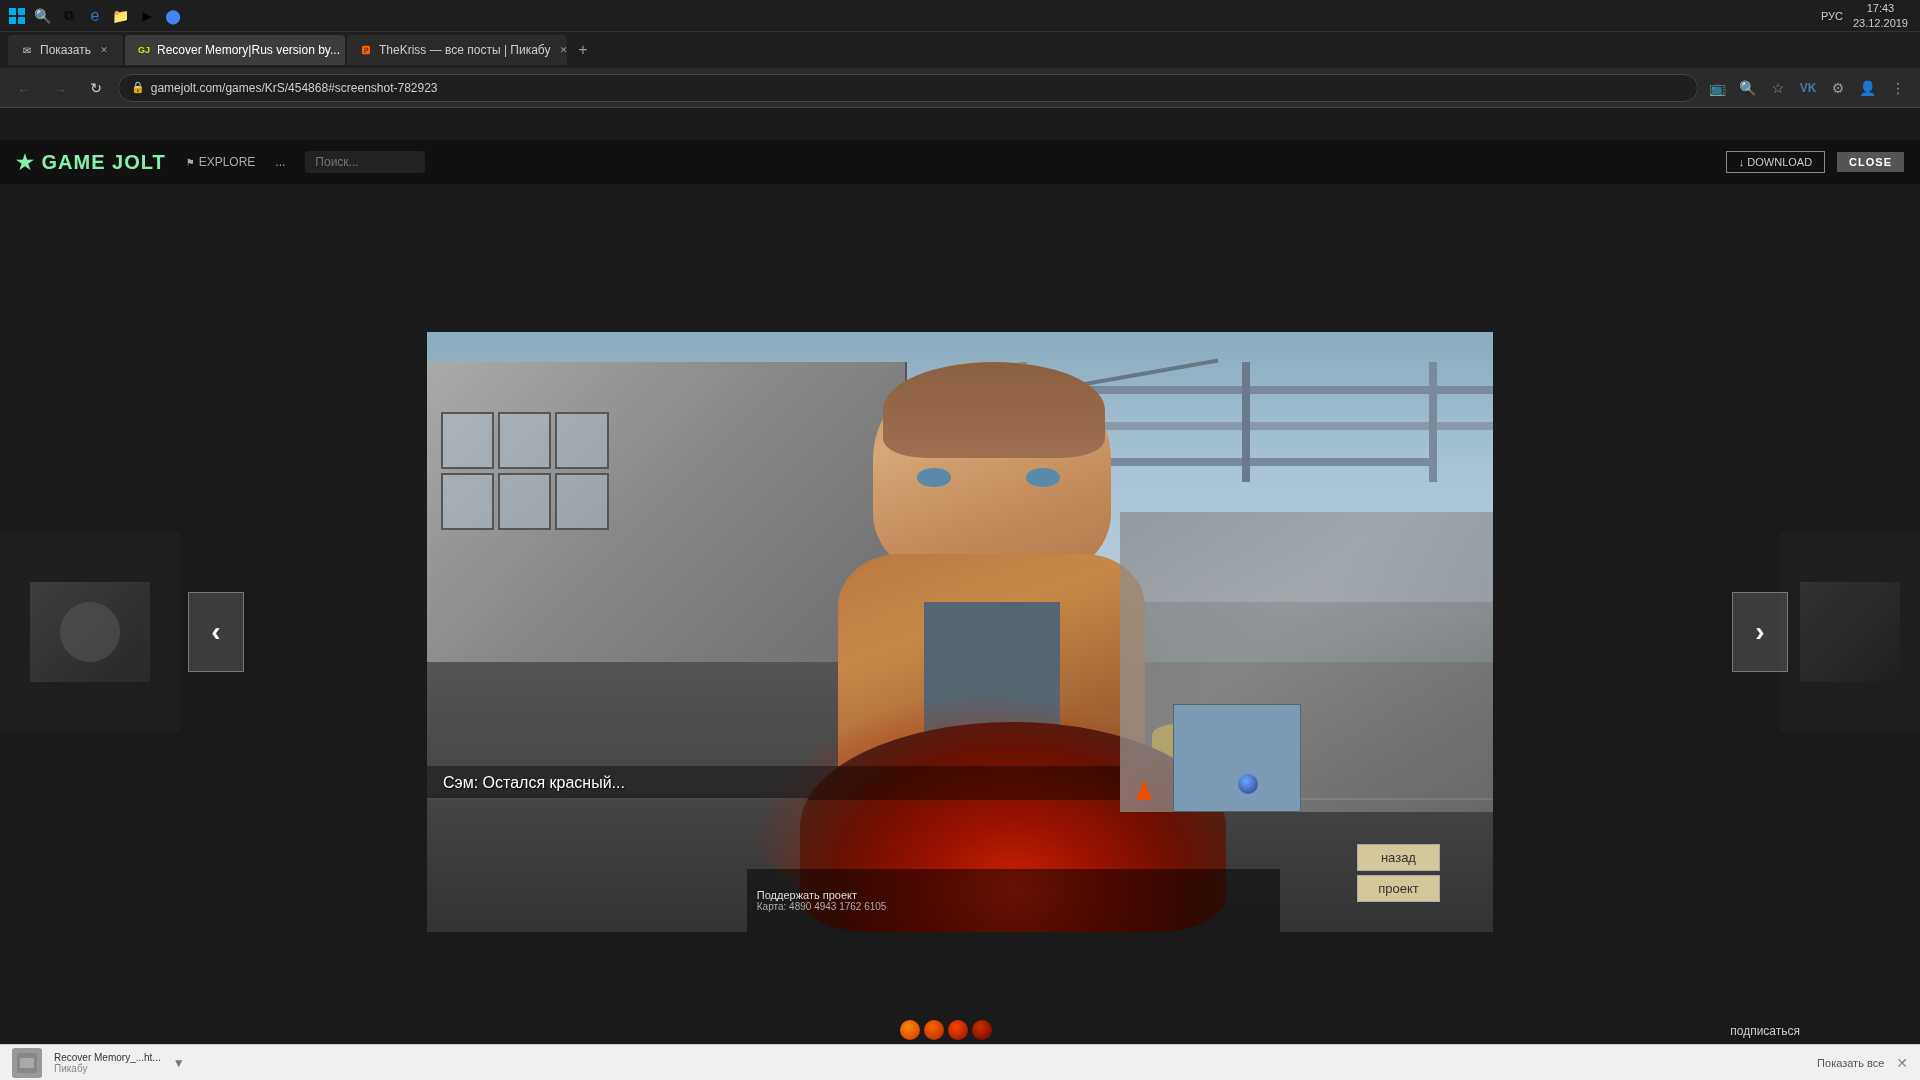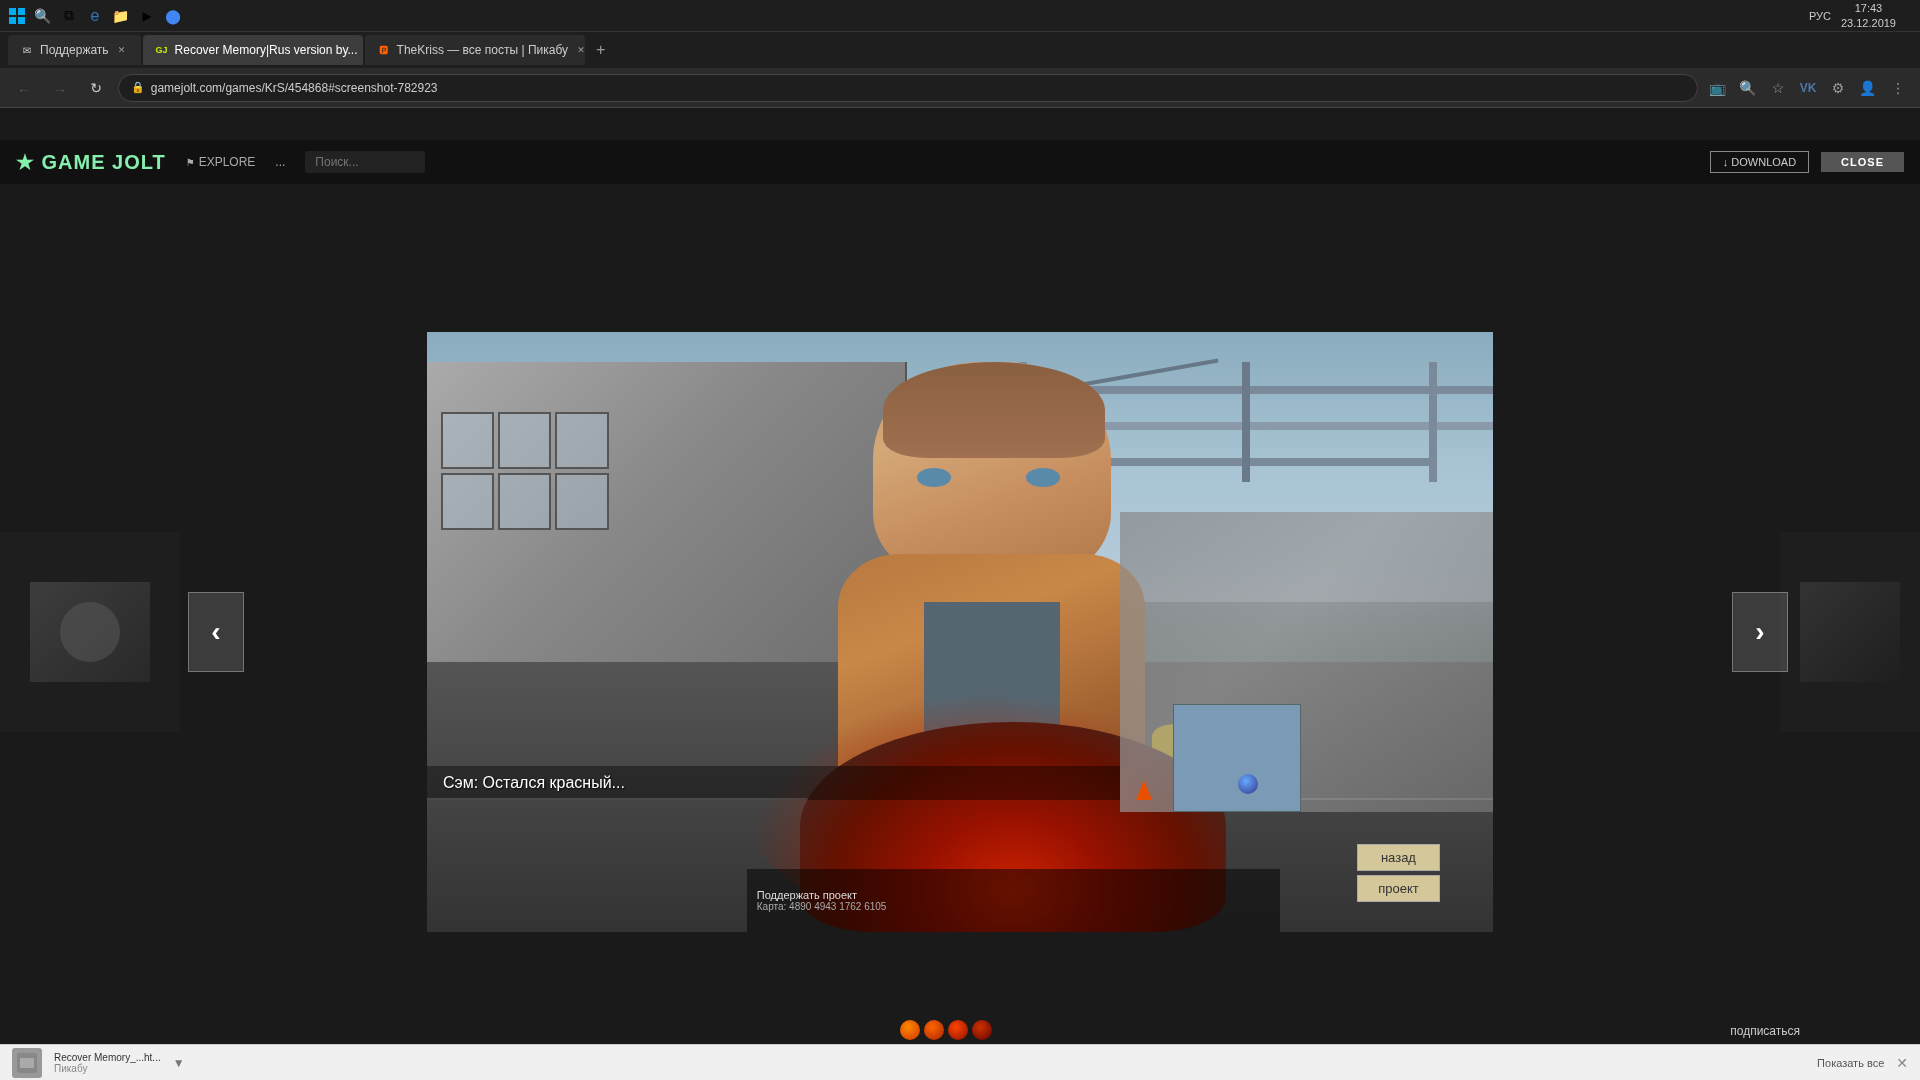--- a/index.html
+++ b/index.html
@@ -38,21 +38,21 @@
       align-items: center;
       justify-content: center;
       font-size: 14px;
       cursor: pointer;
     }
     .taskbar-right {
       margin-left: auto;
       display: flex;
       align-items: center;
       gap: 10px;
-      padding-right: 24px;
+      padding-right: 12px;
       font-size: 11px;
       color: #ccc;
     }
     .taskbar-time {
       text-align: center;
       line-height: 1.3;
     }
 
     
     .browser-chrome {
@@ -229,21 +229,21 @@
       font-size: 11px;
       cursor: pointer;
       display: flex;
       align-items: center;
       gap: 6px;
     }
     .gj-close-btn {
       background: #555;
       border: none;
       color: #fff;
-      padding: 4px 20px;
+      padding: 4px 12px;
       font-size: 11px;
       cursor: pointer;
       font-weight: bold;
       letter-spacing: 1px;
     }
 
     
     .main-content {
       position: absolute;
       top: 184px;
@@ -596,21 +596,21 @@
       <div>23.12.2019</div>
     </div>
   </div>
 </div>
 
 <div class="browser-chrome">
 
   <div class="tab-bar">
     <div class="tab">
       <div class="tab-favicon">✉</div>
-      <span>Поддержать</span>
+      <span>Показать</span>
       <div class="tab-close">✕</div>
     </div>
     <div class="tab active">
       <div class="tab-favicon" style="color:#ccee00; font-size:9px; font-weight:bold;">GJ</div>
       <span>Recover Memory|Rus version by...</span>
 
     </div>
     <div class="tab">
       <div class="tab-favicon" style="color:#ff6000;">🅿</div>
       <span>TheKriss — все посты | Пикабу</span>

